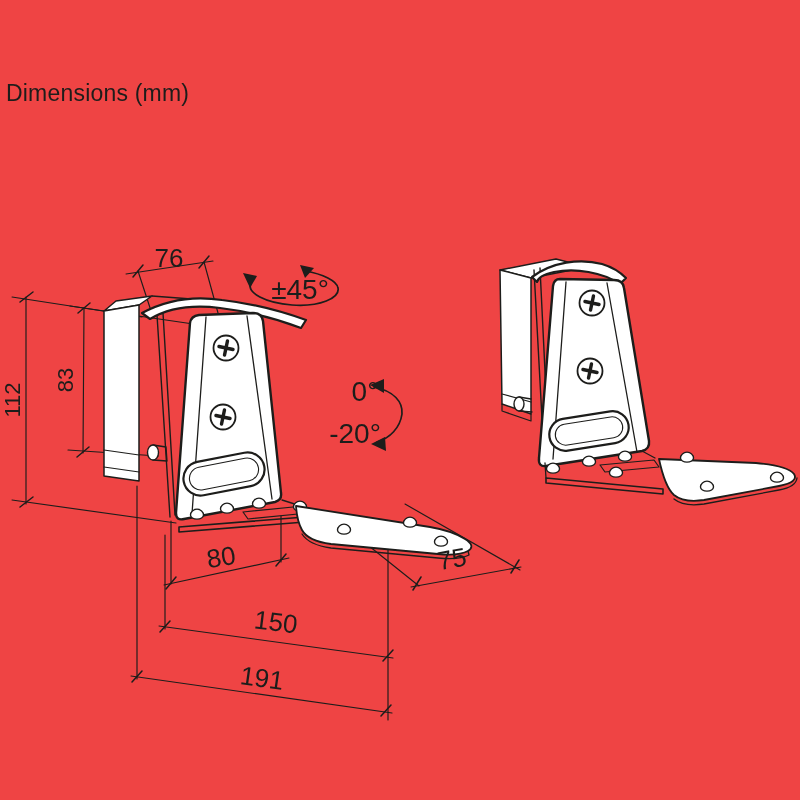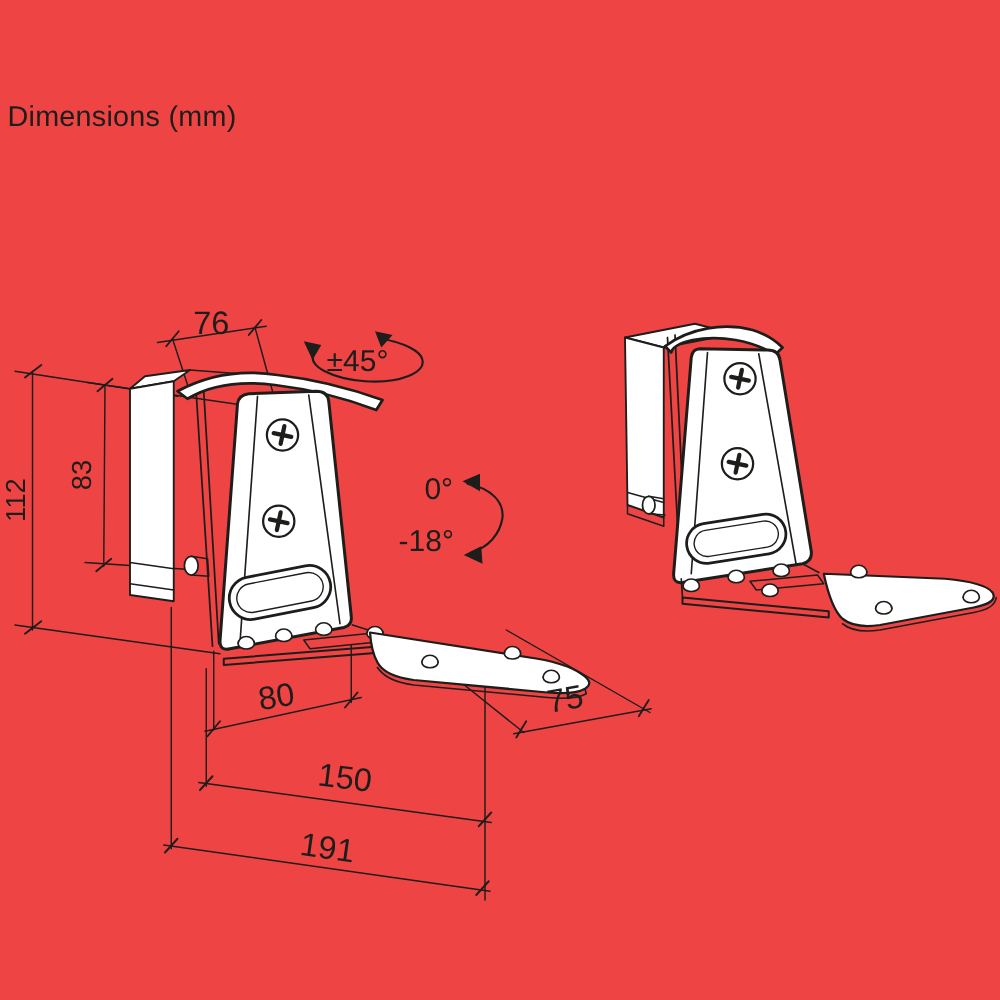--- a/index.html
+++ b/index.html
@@ -5,21 +5,21 @@
   html,body{margin:0;padding:0;background:#ffffff;}
   #canvas{position:relative;width:800px;height:800px;background:#ef4444;overflow:hidden;
           font-family:"Liberation Sans", sans-serif;color:#1d1d1b;}
   #canvas svg{position:absolute;left:0;top:0;}
   .lbl{position:absolute;white-space:nowrap;color:#1d1d1b;
        transform:translate(-50%,-50%);line-height:1;}
   .title{position:absolute;left:6px;top:82px;font-size:23px;color:#1d1d1b;
          letter-spacing:0.2px;white-space:nowrap;line-height:1;}
   .dim{font-size:26px;}
   .dimv{font-size:22px;}
-  .ang{font-size:24px;}
+  .ang{font-size:28px;margin-left:14px;}
   
 </style>
 </head>
 <body>
 
 <div id="canvas">
 
 <svg width="800" height="800" viewBox="0 0 800 800">
   <defs>
     <g id="screw">
@@ -166,14 +166,14 @@
   <div class="lbl dim" style="left:169px;top:258px;">76</div>
   <div class="lbl dimv" style="left:13px;top:400px;transform:translate(-50%,-50%) rotate(-90deg);">112</div>
   <div class="lbl dimv" style="left:66px;top:380px;transform:translate(-50%,-50%) rotate(-90deg);">83</div>
   <div class="lbl dim" style="left:221px;top:557px;transform:translate(-50%,-50%) rotate(-9deg);">80</div>
   <div class="lbl dim" style="left:452px;top:559px;transform:translate(-50%,-50%) rotate(-10deg);">75</div>
   <div class="lbl dim" style="left:276px;top:622px;transform:translate(-50%,-50%) rotate(7deg);">150</div>
   <div class="lbl dim" style="left:262px;top:678px;transform:translate(-50%,-50%) rotate(8deg);">191</div>
 
   <div class="lbl ang" style="left:286px;top:290px;">±45°</div>
   <div class="lbl ang" style="left:351px;top:392px;">0°</div>
-  <div class="lbl ang" style="left:341px;top:434px;">-18°</div>
+  <div class="lbl ang" style="left:341px;top:434px;">-20°</div>
 </div>
 
 </body></html>

